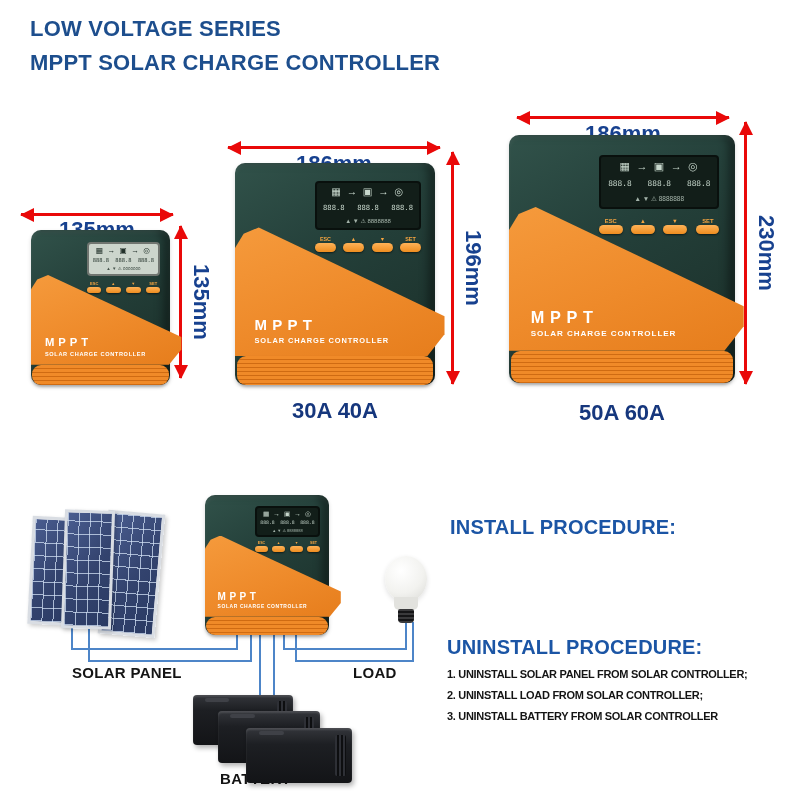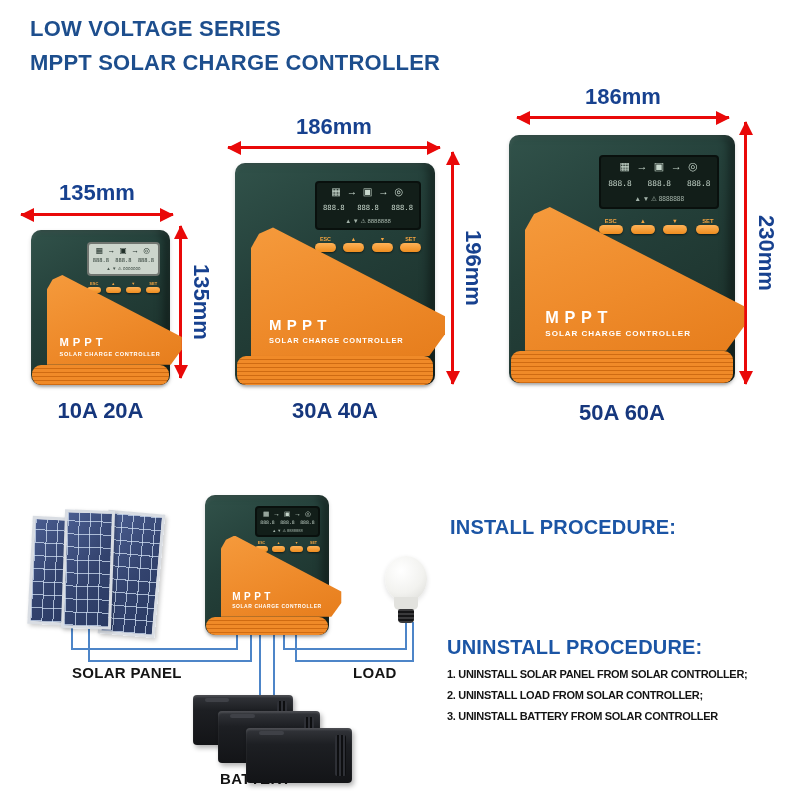--- a/index.html
+++ b/index.html
@@ -3,21 +3,21 @@
 <meta charset="utf-8">
 <style>
   html,body{margin:0;padding:0;background:#fff;}
   #stage{position:relative;width:800px;height:800px;background:#fff;overflow:hidden;
          font-family:"Liberation Sans", sans-serif;}
 
   
   .main-title{position:absolute;left:30px;top:12px;font-size:22px;line-height:34px;
               font-weight:bold;color:#1d4e8d;letter-spacing:.2px;}
   .amp-label{position:absolute;font-size:22px;font-weight:bold;color:#16377d;text-align:center;}
-  .dim-label-h{position:absolute;font-size:22px;font-weight:bold;color:#17418f;text-align:center;}
+  .dim-label-h{position:absolute;font-size:22px;font-weight:bold;color:#17418f;text-align:center;margin-top:37px;}
   .dim-label-v{position:absolute;font-size:22px;font-weight:bold;color:#17418f;
                writing-mode:vertical-rl;display:flex;align-items:center;justify-content:center;}
 
   
   .h-arrow{position:absolute;height:3px;background:#e90909;}
   .h-arrow::before{content:"";position:absolute;left:-1px;top:-5.5px;width:0;height:0;
       border:7px solid transparent;border-left:0;border-right:14px solid #e90909;}
   .h-arrow::after{content:"";position:absolute;right:-1px;top:-5.5px;width:0;height:0;
       border:7px solid transparent;border-right:0;border-left:14px solid #e90909;}
   .v-arrow{position:absolute;width:3px;background:#e90909;}
@@ -46,23 +46,23 @@
       font-family:"DejaVu Sans Mono", monospace;font-size:.6em;line-height:1;}
   .lcd-status{font-size:.5em;line-height:1;text-align:center;opacity:.8;white-space:nowrap;overflow:hidden;}
 
   .ctl-btns{position:absolute;left:40%;right:7%;top:33%;display:flex;gap:7%;}
   .ctl-btn{flex:1;text-align:center;}
   .ctl-btn-label{display:block;color:#f6a540;font-size:.5em;line-height:1.2;font-weight:bold;
       transform:scale(.9);white-space:nowrap;}
   .ctl-btn-pill{display:block;height:.7em;background:linear-gradient(#ffb257,#ee8d20);
       border-radius:1em;box-shadow:0 1px 2px rgba(0,0,0,.55);}
 
-  .ctl-wedge{position:absolute;left:16px;top:29%;width:100%;height:58%;
+  .ctl-wedge{position:absolute;left:0;top:29%;width:100%;height:58%;
       background:linear-gradient(160deg,#f59a3c 0%,#ee8a2a 55%,#e67d1c 100%);
-      clip-path:polygon(0 16%,4% 5%,11% 0,97% 69%,97% 83%,89% 100%,0 100%);}
+      clip-path:polygon(0 16%,4% 5%,11% 0,97% 69%,97% 83%,89% 100%,0 100%);padding-left:16px;}
   .ctl-brand{position:absolute;left:9%;bottom:9%;color:#fff;}
   .ctl-brand-name{font-weight:bold;font-size:1.25em;letter-spacing:.35em;line-height:1.1;}
   .ctl-brand-sub{font-weight:bold;font-size:.62em;letter-spacing:.12em;margin-top:2px;white-space:nowrap;}
 
   .ctl-base{position:absolute;left:1%;right:1%;bottom:0;height:13%;border-radius:9px;
       background:repeating-linear-gradient(180deg,#f08a28 0 3px,#cf6b12 3px 4px);
       box-shadow:0 2px 3px rgba(0,0,0,.25);}
 
   
   .solar-panel{position:absolute;box-sizing:border-box;border:3px solid #d9dde3;
@@ -143,21 +143,20 @@
         </div>
     </div>
     <div class="ctl-wedge">
       <div class="ctl-brand">
         <div class="ctl-brand-name">MPPT</div>
         <div class="ctl-brand-sub">SOLAR CHARGE CONTROLLER</div>
       </div>
     </div>
     <div class="ctl-base"></div>
   </div>
-  <div class="amp-label" style="left:31px;top:398px;width:139px;">10A 20A</div>
 
   <div class="dim-label-h" style="left:228px;top:114px;width:212px;">186mm</div>
   <div class="h-arrow" style="left:228px;top:146px;width:212px;"></div>
   <div class="v-arrow" style="left:451px;top:152px;height:232px;"></div>
   <div class="dim-label-v" style="left:460px;top:152px;height:232px;">196mm</div>
 
   <div class="controller ctl-md">
     <div class="ctl-screen screen-dark">
       <div class="lcd-flow">▦ → ▣ → ◎</div>
       <div class="lcd-values">

